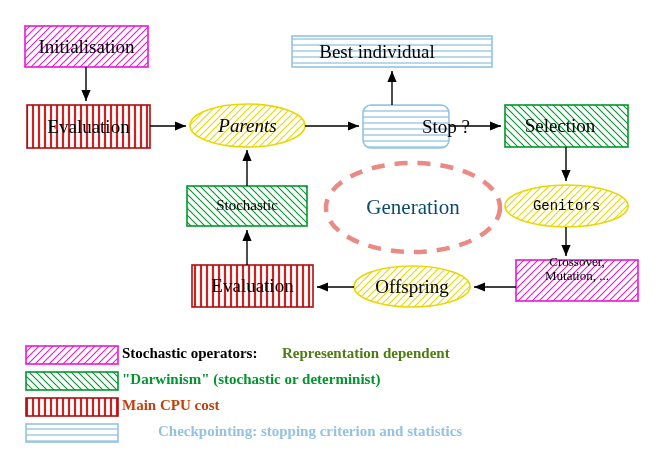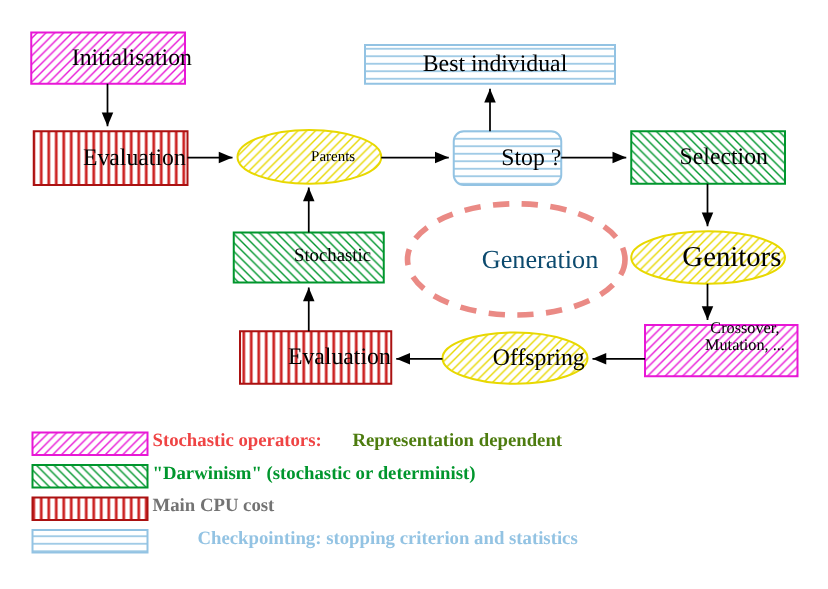--- a/index.html
+++ b/index.html
@@ -13,21 +13,20 @@
   svg#diagram{position:absolute;left:0;top:0;width:662px;height:471px;}
 
   .node-label{
     position:absolute;
     display:flex;align-items:center;justify-content:center;
     text-align:center;
     color:#000000;
     line-height:1.05;
     pointer-events:none;
     white-space:pre-line;
-    margin-left:19px;
   }
   .legend-text{
     position:absolute;
     font-family:"Liberation Serif", serif;
     font-weight:bold;
     white-space:pre;
   }
 </style>
 </head>
 <body>
@@ -97,32 +96,32 @@
     <g id="legend-swatch-layer">
         <rect x="26" y="346" width="92" height="18" fill="url(#hatch-stochastic)" stroke="#e817d6" stroke-width="1.6"></rect>
         <rect x="26" y="372" width="92" height="18" fill="url(#hatch-darwinism)" stroke="#00962d" stroke-width="1.6"></rect>
         <rect x="26" y="398" width="92" height="18" fill="url(#hatch-cpu)" stroke="#aa1111" stroke-width="1.6"></rect>
         <rect x="26" y="424" width="92" height="18" fill="url(#hatch-checkpoint)" stroke="#93c3e3" stroke-width="1.6"></rect>
       </g>
   </svg>
   <div id="labels-layer">
       <div class="node-label" style="left: 25px; top: 26px; width: 123px; height: 41px; font-size: 19px;">Initialisation</div>
       <div class="node-label" style="left: 27px; top: 105px; width: 123px; height: 43px; font-size: 19px;">Evaluation</div>
-      <div class="node-label" style="left: 190px; top: 104px; width: 115px; height: 43px; font-size: 12px;">Parents</div>
+      <div class="node-label" style="left: 190px; top: 104px; width: 115px; height: 43px; font-size: 19px; font-style: italic;">Parents</div>
       <div class="node-label" style="left: 292px; top: 36px; width: 170px; height: 31px; font-size: 19px;">Best individual</div>
-      <div class="node-label" style="left: 363px; top: 105px; width: 86px; height: 43px; font-size: 19px;">Stop ?</div>
+      <div class="node-label" style="left: 363px; top: 105px; width: 86px; height: 43px; font-size: 19px; padding-left: 40px;">Stop ?</div>
       <div class="node-label" style="left: 505px; top: 105px; width: 110px; height: 42px; font-size: 19px; text-align: right;">Selection</div>
-      <div class="node-label" style="left: 505px; top: 185px; width: 123px; height: 42px; font-size: 23px;">Genitors</div>
+      <div class="node-label" style="left: 505px; top: 185px; width: 123px; height: 42px; font-size: 14px; font-family: Liberation Mono, monospace;">Genitors</div>
       <div class="node-label" style="left: 516px; top: 248px; width: 122px; height: 41px; font-size: 13px;">Crossover,
 Mutation, ...</div>
       <div class="node-label" style="left: 354px; top: 266px; width: 116px; height: 41px; font-size: 19px;">Offspring</div>
       <div class="node-label" style="left: 192px; top: 265px; width: 121px; height: 42px; font-size: 19px;">Evaluation</div>
       <div class="node-label" style="left: 187px; top: 186px; width: 120px; height: 40px; font-size: 15px;">Stochastic</div>
       <div class="node-label" style="left: 326px; top: 163px; width: 174px; height: 89px; font-size: 21px; color: #0c4a6e;">Generation</div>
     </div>
   <div id="legend-text-layer">
-      <div class="legend-text" style="left: 122px; top: 345px; font-size: 15px; color: #ef4444;">Stochastic operators:</div>
+      <div class="legend-text" style="left: 122px; top: 345px; font-size: 15px; color: #000000;">Stochastic operators:</div>
       <div class="legend-text" style="left: 282px; top: 345px; font-size: 15px; color: #4d7c0f;">Representation dependent</div>
       <div class="legend-text" style="left: 122px; top: 371px; font-size: 15px; color: rgb(0, 150, 45);">"Darwinism" (stochastic or determinist)</div>
-      <div class="legend-text" style="left: 122px; top: 397px; font-size: 15px; color: #737373;">Main CPU cost</div>
+      <div class="legend-text" style="left: 122px; top: 397px; font-size: 15px; color: #c2410c;">Main CPU cost</div>
       <div class="legend-text" style="left: 122px; top: 423px; font-size: 15px; color: rgb(147, 195, 227); margin-left: 36px;">Checkpointing: stopping criterion and statistics</div>
     </div>
 </div>
 
 </body></html>

